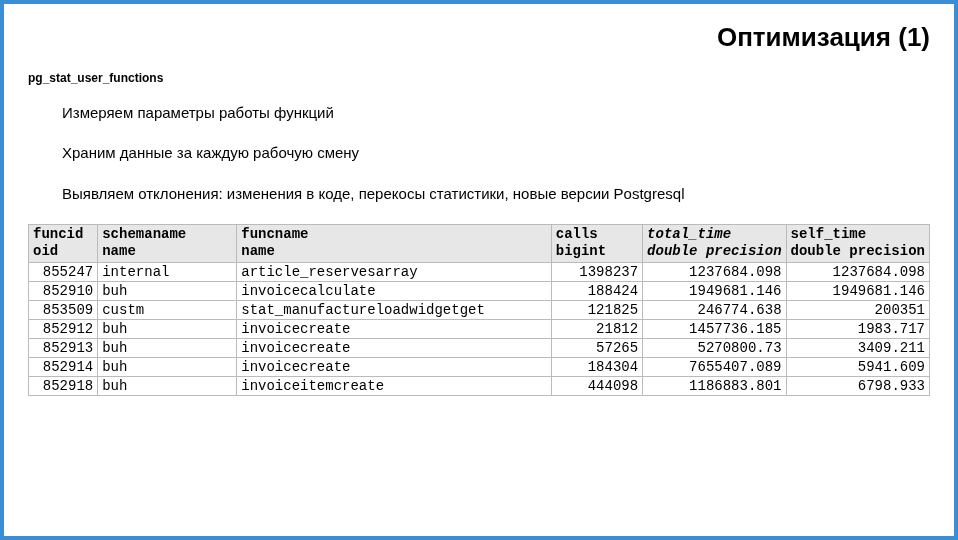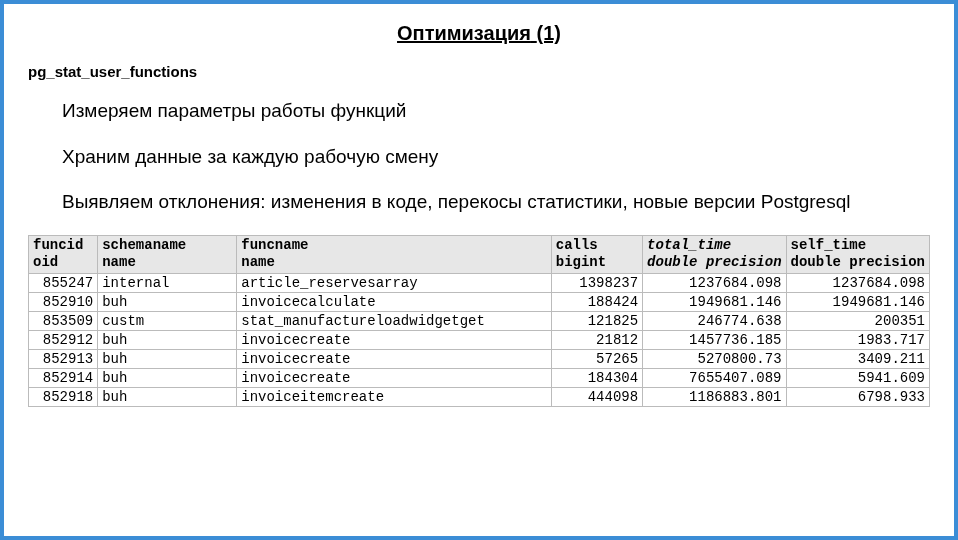--- a/index.html
+++ b/index.html
@@ -9,34 +9,33 @@
       width: 958px;
       height: 540px;
       border: 4px solid #3b8dd6;
       padding: 0;
       overflow: hidden;
     }
     .slide {
       padding: 18px 24px 10px 24px;
     }
     .title {
-      text-align: center;
-      font-size: 20px;
+      text-align: right;
+      font-size: 26px;
       margin-bottom: 18px;
-      text-decoration: underline;
     }
     .title .bold { font-weight: bold; }
     .subtitle {
-      font-size: 15px;
+      font-size: 12px;
       font-weight: bold;
       margin-bottom: 18px;
     }
     .points {
       padding-left: 34px;
-      font-size: 19px;
+      font-size: 15px;
       line-height: 1.35;
     }
     .points p {
       margin-bottom: 20px;
     }
     .table-wrap {
       margin-top: 8px;
     }
     table {
       width: 100%;

